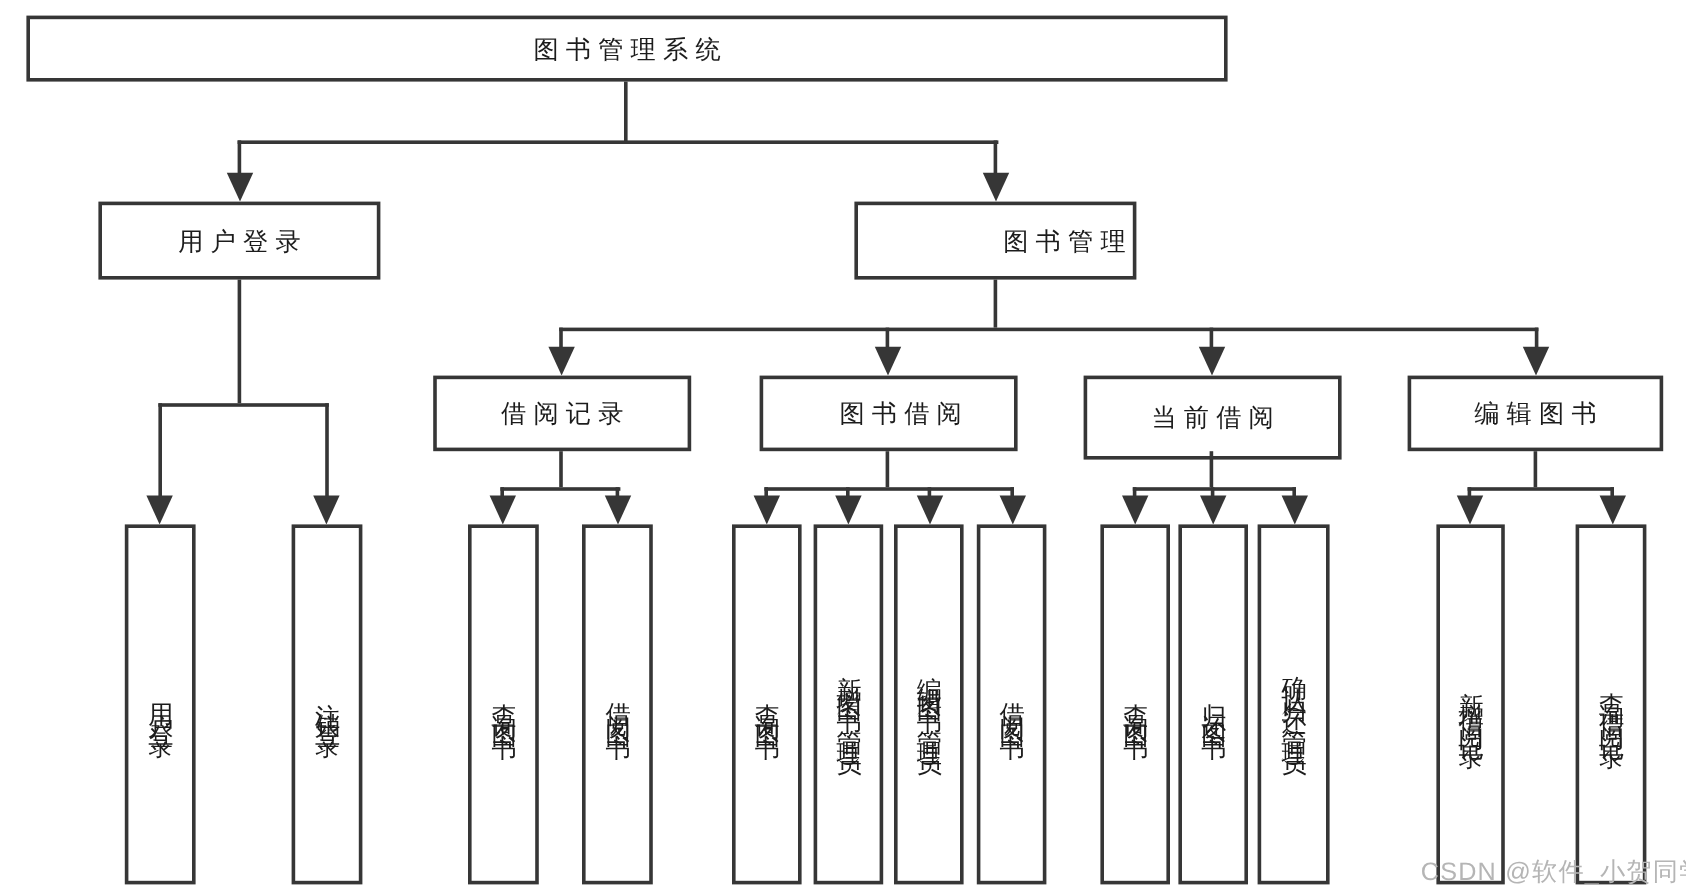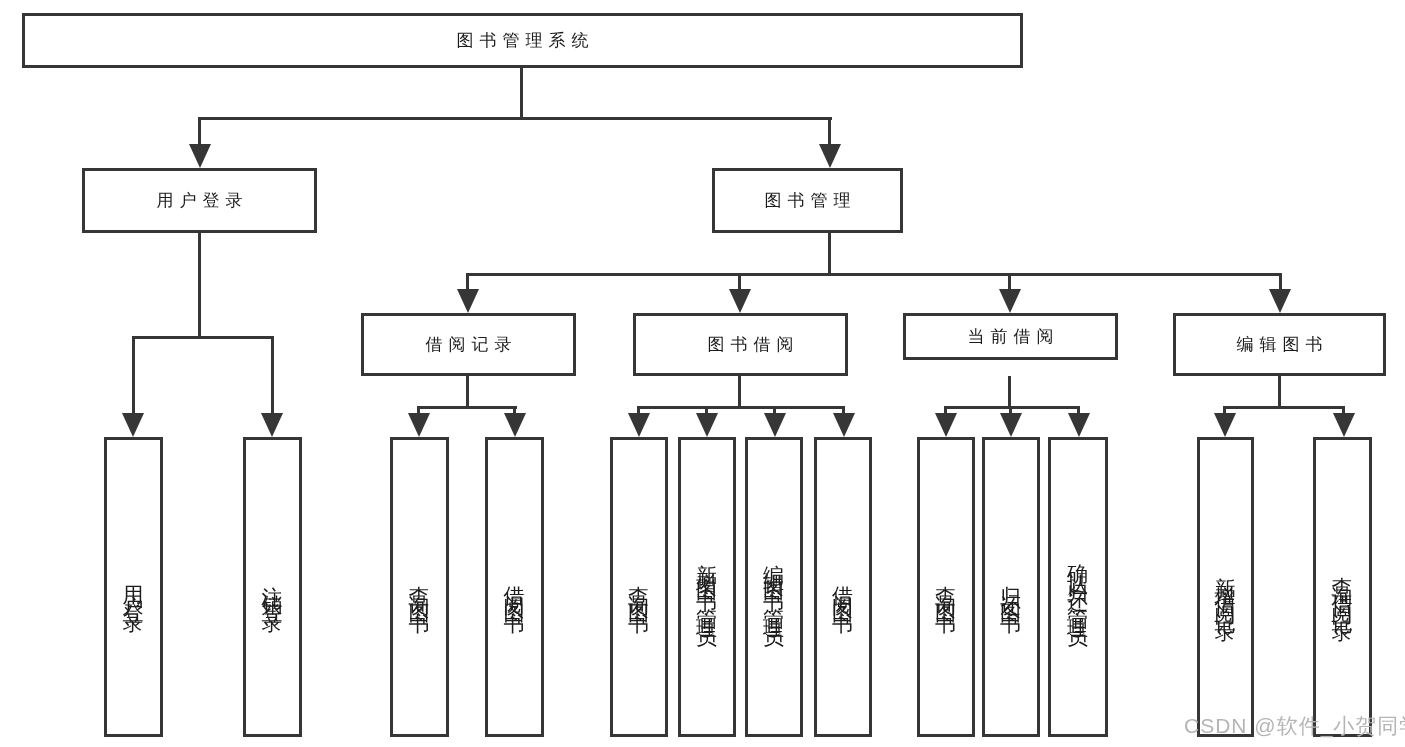--- a/index.html
+++ b/index.html
@@ -14,21 +14,21 @@
     position:absolute;
     box-sizing:border-box;
     border:3px solid #363636;
     background:#ffffff;
     display:flex;
     align-items:center;
     justify-content:center;
     color:#1c1c1c;
   }
   .h-label{
-    font-size:17px;
+    font-size:21px;
     letter-spacing:6px;
     text-indent:6px;
     white-space:nowrap;
     color:#1c1c1c;
   }
   .leaf .v-label{
     writing-mode:vertical-rl;
     text-orientation:mixed;
     font-size:21px;
     letter-spacing:9px;
@@ -67,21 +67,21 @@
   <div class="vline" style="left:520px;top:68px;height:50px;"></div>
   <div class="hline" style="left:198px;top:117px;width:634px;"></div>
   <div class="vline" style="left:198px;top:117px;height:30px;"></div>
   <div class="arrow" style="left:189px;top:144px;"></div>
   <div class="vline" style="left:828px;top:117px;height:30px;"></div>
   <div class="arrow" style="left:819px;top:144px;"></div>
 
   <div class="box" style="left:82px;top:168px;width:235px;height:65px;">
     <span class="h-label">用户登录</span>
   </div>
-  <div class="box" style="left:712px;top:168px;width:191px;height:65px;">
+  <div class="box" style="left:712px;top:168px;width:235px;height:65px;justify-content:flex-end;">
     <span class="h-label">图书管理</span>
   </div>
 
   <div class="vline" style="left:198px;top:233px;height:103px;"></div>
   <div class="hline" style="left:132px;top:336px;width:142px;"></div>
   <div class="vline" style="left:132px;top:336px;height:78px;"></div>
   <div class="arrow" style="left:122px;top:413px;"></div>
   <div class="vline" style="left:271px;top:336px;height:78px;"></div>
   <div class="arrow" style="left:261px;top:413px;"></div>
 
@@ -95,21 +95,21 @@
   <div class="arrow" style="left:999px;top:289px;"></div>
   <div class="vline" style="left:1279px;top:273px;height:18px;"></div>
   <div class="arrow" style="left:1269px;top:289px;"></div>
 
   <div class="box" style="left:361px;top:313px;width:215px;height:63px;">
     <span class="h-label">借阅记录</span>
   </div>
   <div class="box" style="left:633px;top:313px;width:215px;height:63px;padding-left:20px;">
     <span class="h-label">图书借阅</span>
   </div>
-  <div class="box" style="left:903px;top:313px;width:215px;height:47px;">
+  <div class="box" style="left:903px;top:313px;width:215px;height:70px;">
     <span class="h-label">当前借阅</span>
   </div>
   <div class="box" style="left:1173px;top:313px;width:213px;height:63px;">
     <span class="h-label">编辑图书</span>
   </div>
 
   <div class="vline" style="left:466px;top:376px;height:30px;"></div>
   <div class="hline" style="left:417px;top:406px;width:100px;"></div>
   <div class="vline" style="left:417px;top:406px;height:10px;"></div>
   <div class="arrow" style="left:408px;top:413px;"></div>

